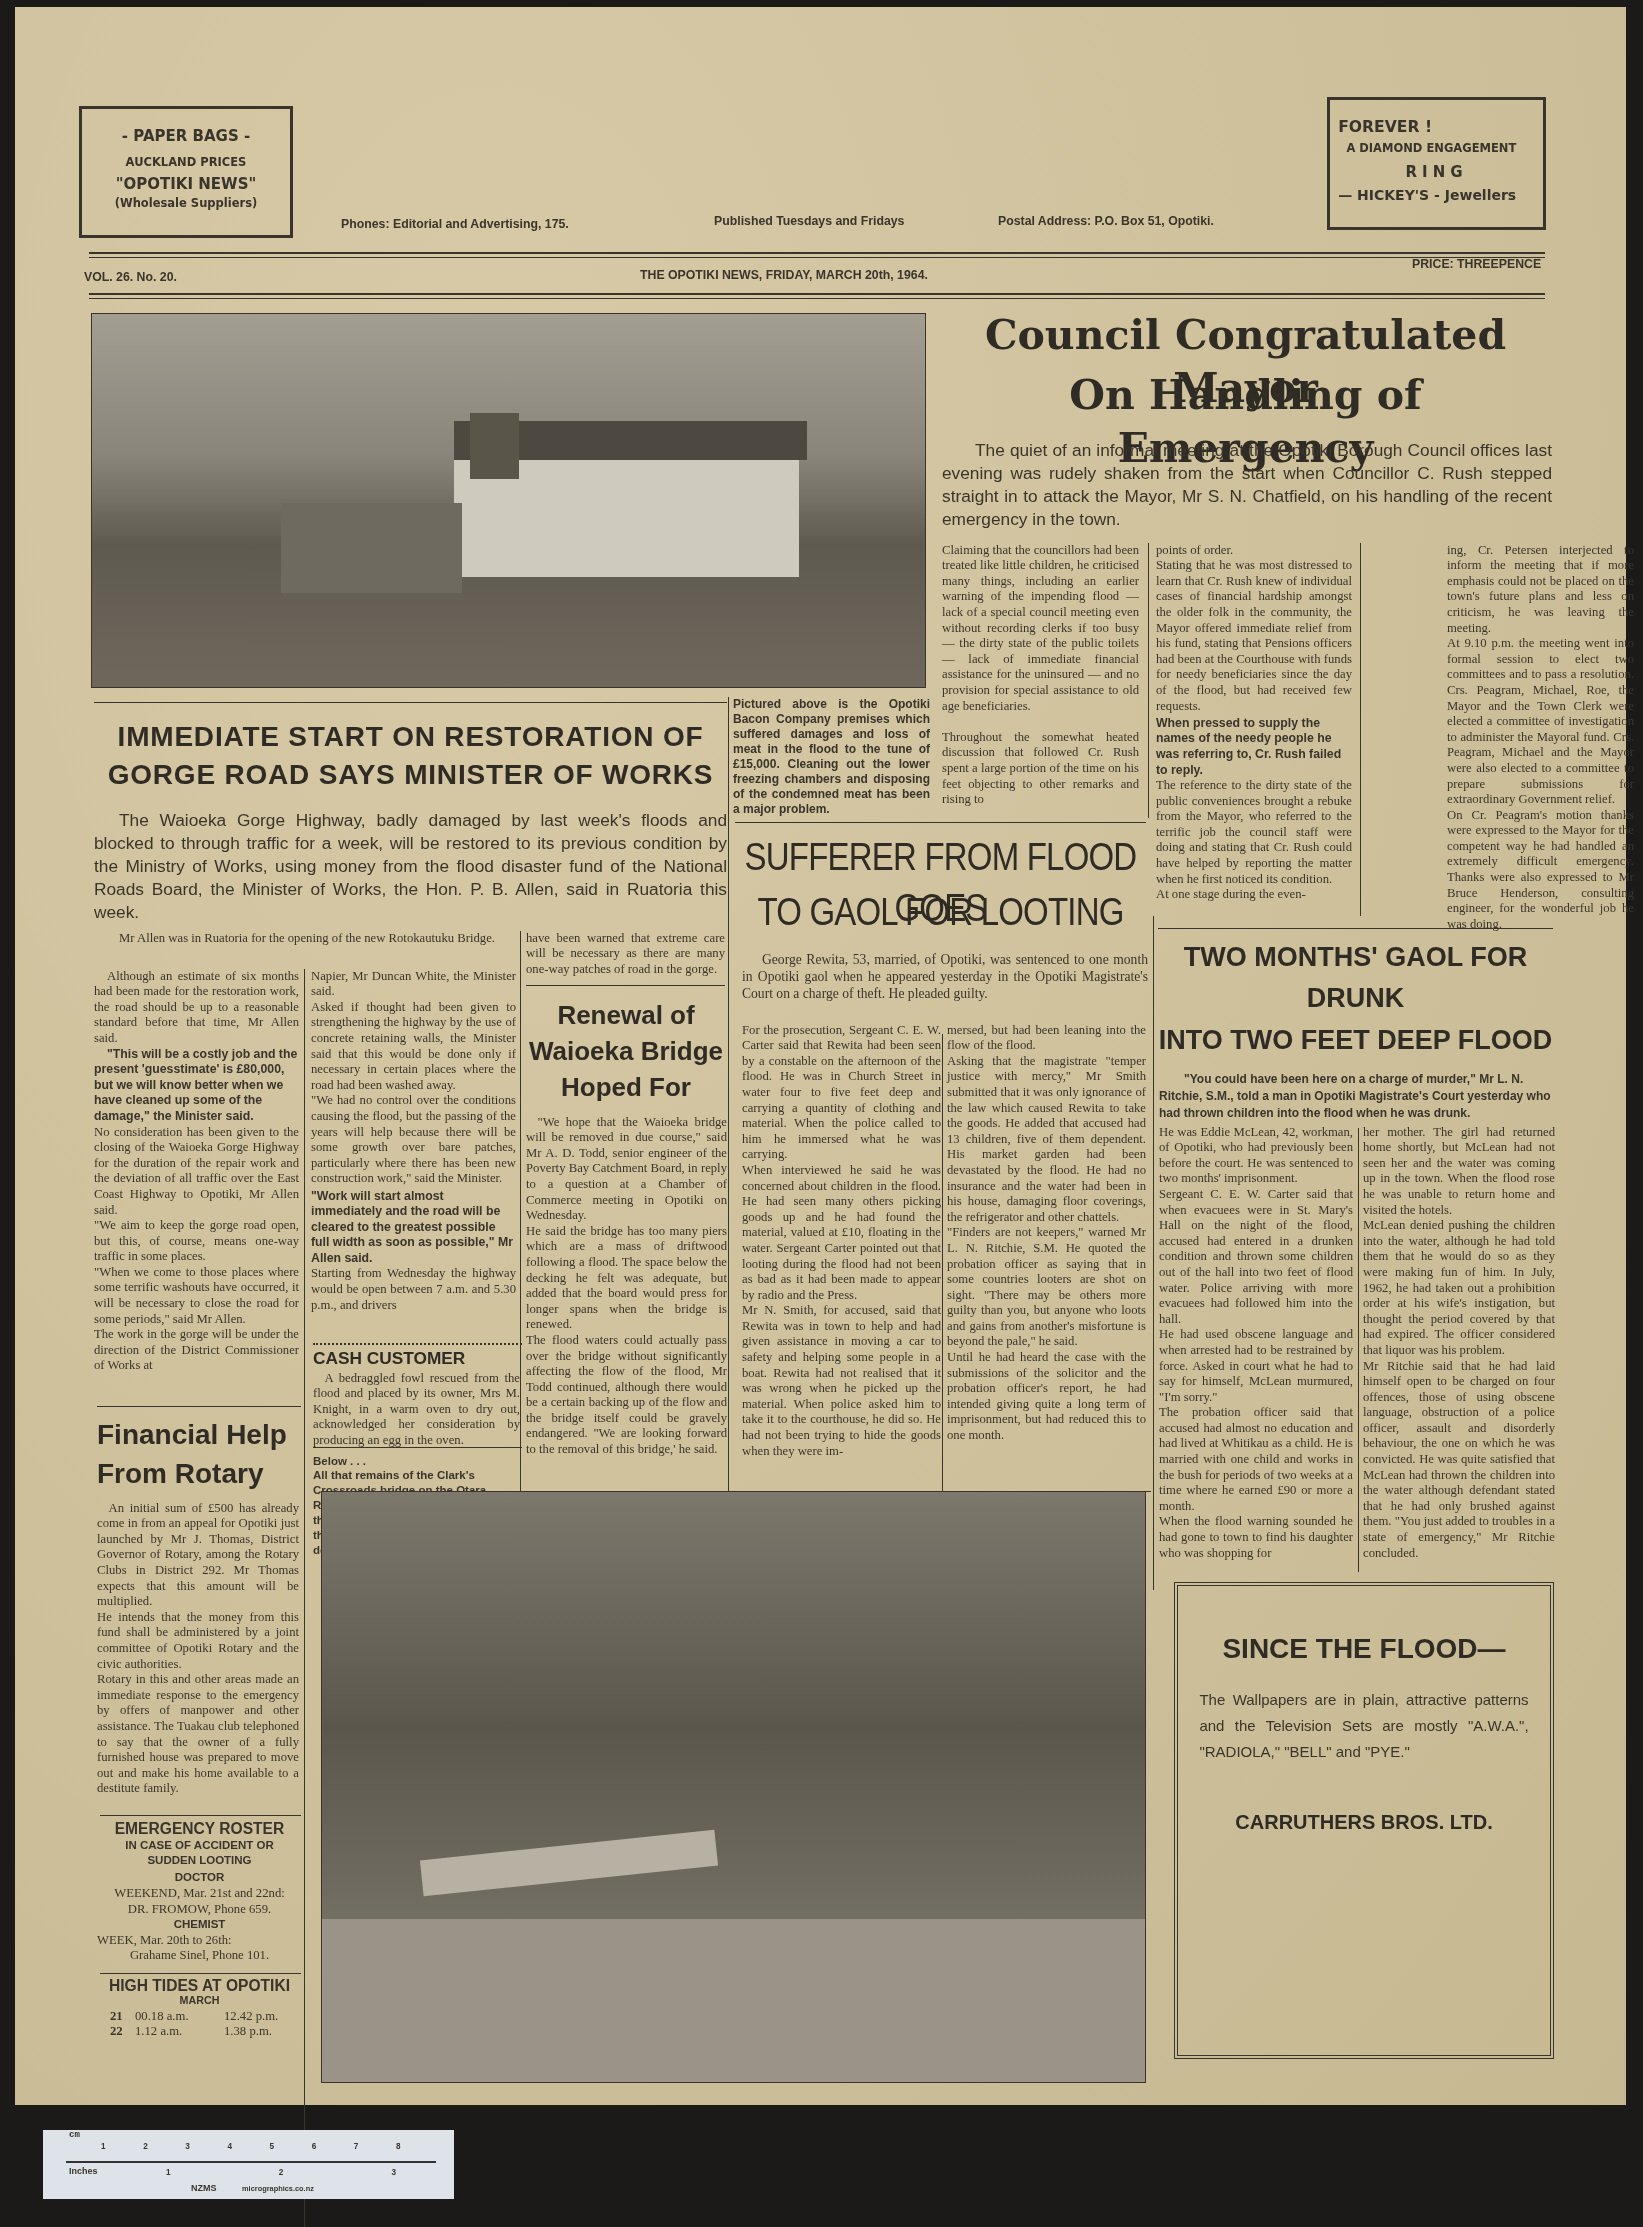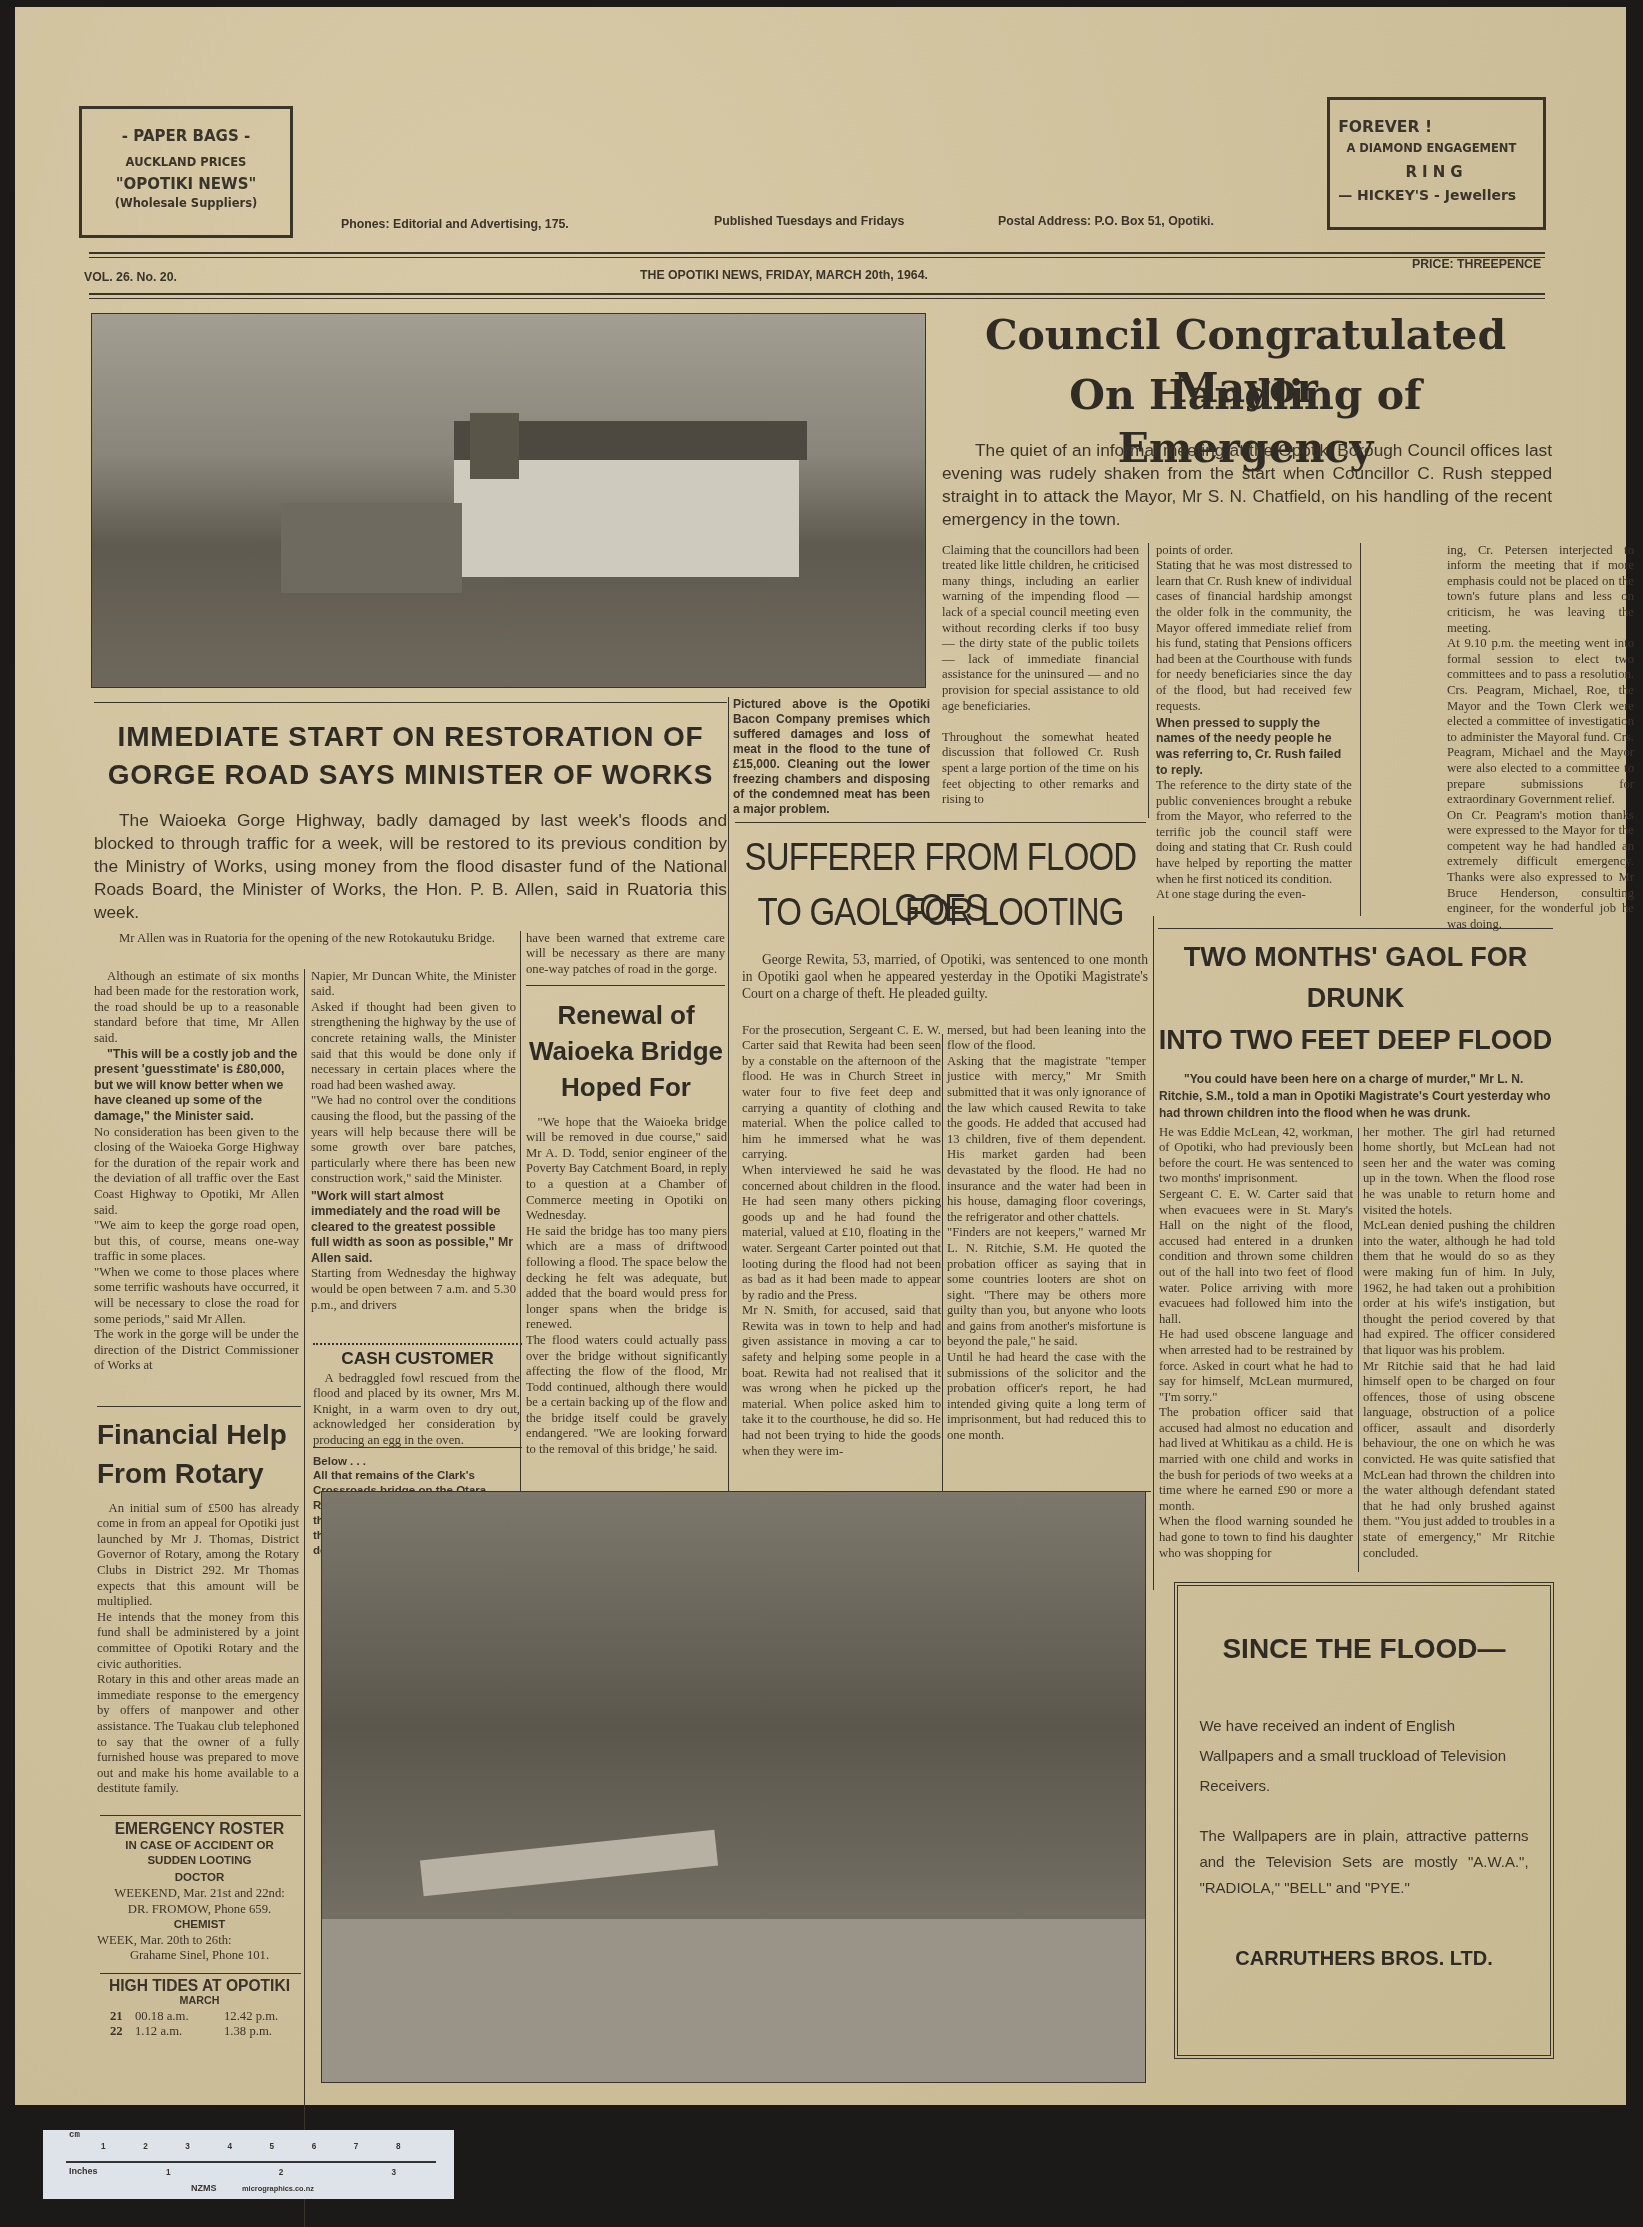--- a/index.html
+++ b/index.html
@@ -136,21 +136,21 @@
 Sergeant C. E. W. Carter said that when evacuees were in St. Mary's Hall on the night of the flood, accused had entered in a drunken condition and thrown some children out of the hall into two feet of flood water. Police arriving with more evacuees had followed him into the hall.
 He had used obscene language and when arrested had to be restrained by force. Asked in court what he had to say for himself, McLean murmured, "I'm sorry."
 The probation officer said that accused had almost no education and had lived at Whitikau as a child. He is married with one child and works in the bush for periods of two weeks at a time where he earned £90 or more a month.
 When the flood warning sounded he had gone to town to find his daughter who was shopping for</div>
   <div class="vrule" style="left:1343px; top:1121px; height:444px;"></div>
   <div class="col body" style="left:1348px; top:1118px; width:192px; white-space:pre-line;">her mother. The girl had returned home shortly, but McLean had not seen her and the water was coming up in the town. When the flood rose he was unable to return home and visited the hotels.
 McLean denied pushing the children into the water, although he had told them that he would do so as they were making fun of him. In July, 1962, he had taken out a prohibition order at his wife's instigation, but thought the period covered by that had expired. The officer considered that liquor was his problem.
 Mr Ritchie said that he had laid himself open to be charged on four offences, those of using obscene language, obstruction of a police officer, assault and disorderly behaviour, the one on which he was convicted. He was quite satisfied that McLean had thrown the children into the water although defendant stated that he had only brushed against them. "You just added to troubles in a state of emergency," Mr Ritchie concluded.</div>
 
   <div class="abs" style="left:298px; top:1336px; width:209px; border-top:2.5px dotted #3a352c;"></div>
-  <div class="abs headline-cond" style="left:298px; top:1341px; width:209px; text-align:center; font-size:17.3px;">CASH CUSTOMER</div>
+  <div class="abs headline-cond" style="left:298px; top:1341px; width:209px; text-align:left; font-size:17.3px;">CASH CUSTOMER</div>
   <div class="col body" style="left:298px; top:1364px; width:207px; text-indent:11.5px;">A bedraggled fowl rescued from the flood and placed by its owner, Mrs M. Knight, in a warm oven to dry out, acknowledged her consideration by producing an egg in the oven.</div>
   <div class="rule" style="left:298px; top:1440px; width:209px; height:1.6px;"></div>
 
   <div class="abs bold-sans" style="left:298px; top:1447px; font-size:11.5px;">Below . . .</div>
   <div class="abs bold-sans" style="left:298px; top:1461px; width:207px; font-size:11.5px; line-height:15px;">All that remains of the Clark's Crossroads bridge on the Otara River. The near side was torn from the abutments and slewed around; the far side is deposited 300 yards downstream.</div>
 
   <div class="photo" style="left:306px; top:1484px; width:825px; height:592px; background:linear-gradient(180deg,#7d786c 0%,#5c574d 40%,#6a655a 60%,#8a8478 100%);">
     <div class="abs" style="left:99px; top:353px; width:296px; height:36px; background:#b7b1a4; transform:rotate(-6deg);"></div>
     <div class="abs" style="left:0; top:427px; width:825px; height:164px; background:#9a9488;"></div>
   </div>
@@ -186,21 +186,20 @@
     </div>
     <div class="body" style="display:flex; padding-left:13px;">
       <span style="width:25px; font-weight:bold;">22</span>
       <span style="width:89px;">1.12 a.m.</span>
       <span>1.38 p.m.</span>
     </div>
   </div>
 
   <div class="abs" style="left:1159px; top:1575px; width:380px; height:477px; border:2.5px double #3a352c; border-width:4.1px; border-style:double; padding:41px 21.4px;">
     <div class="headline-cond" style="font-size:28px; margin-top:6.6px;">SINCE THE FLOOD—</div>
-    <div style="font-family:'Liberation Sans',sans-serif; font-size:15px; line-height:30px; margin-top:46px;">We have received an indent of English Wallpapers and a small truckload of Television Receivers.</div>
     <div style="font-family:'Liberation Sans',sans-serif; font-size:15px; line-height:26px; margin-top:21.4px; text-align:justify;">The Wallpapers are in plain, attractive patterns and the Television Sets are mostly "A.W.A.", "RADIOLA," "BELL" and "PYE."</div>
     <div class="headline-cond" style="font-size:20px; margin-top:46px;">CARRUTHERS BROS. LTD.</div>
   </div>
 </div>
 
 <div class="ruler">
   <div class="abs" style="left:23px; top:31px; width:370px; height:1.6px; background:#333;"></div>
   <div class="abs" style="left:26px; top:0; font-family:Liberation Mono, monospace; font-weight:bold; font-size:9px;">cm</div>
   <div class="abs" style="left:26px; top:36px; font-family:'Liberation Sans',sans-serif; font-weight:bold; font-size:9px;">Inches</div>
   <div class="abs" style="left:58px; top:11.5px; width:337px; display:flex; justify-content:space-between; font-family:'Liberation Sans',sans-serif; font-weight:bold; font-size:8.2px;">

